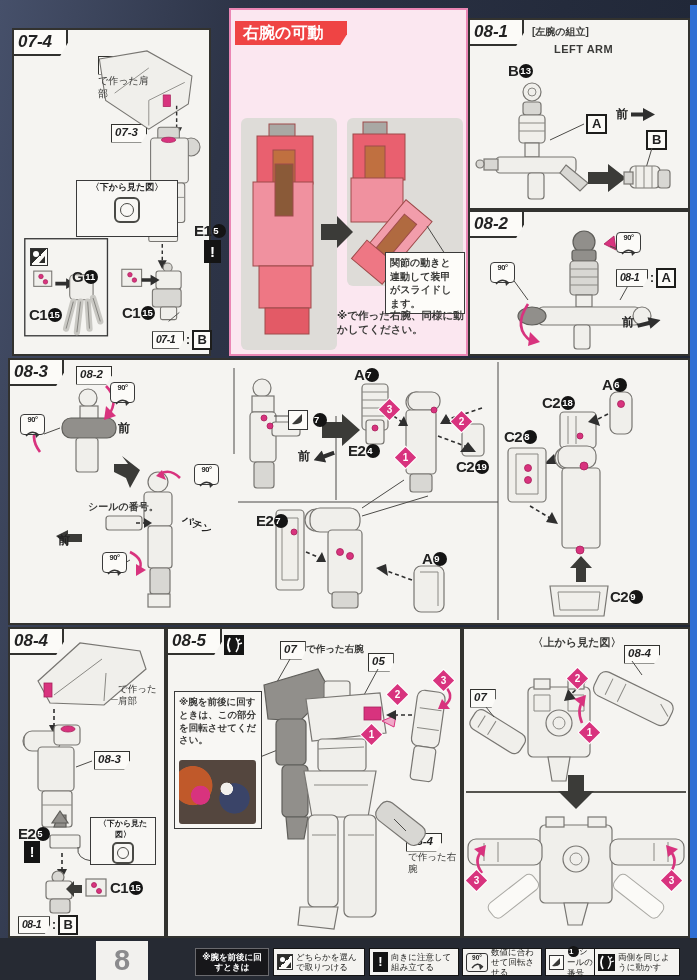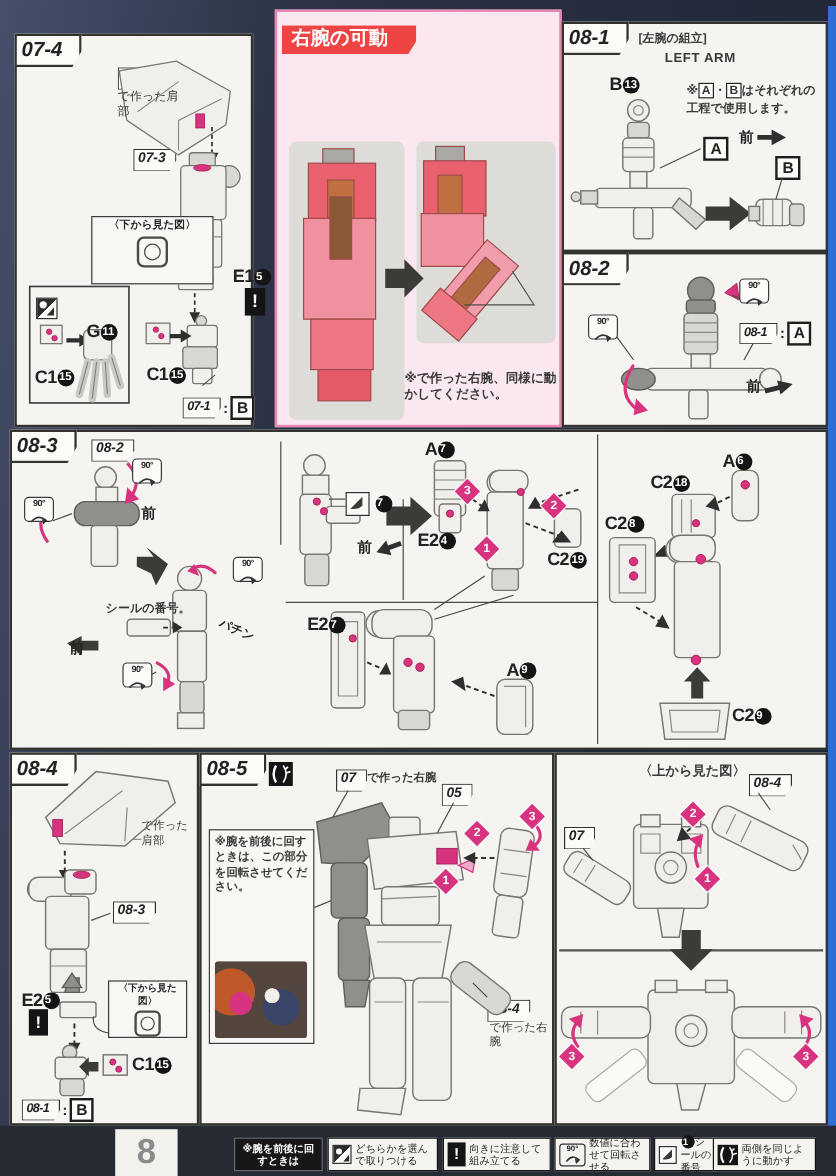--- a/index.html
+++ b/index.html
@@ -177,20 +177,23 @@
       <rect x="120" y="168" width="52" height="44" fill="#f0919f"></rect>
       <g transform="rotate(40 178 208)">
         <rect x="164" y="196" width="34" height="64" fill="#f29dab"></rect>
         <rect x="172" y="208" width="16" height="44" fill="#b06a40"></rect>
         <rect x="160" y="252" width="40" height="24" fill="#ee7784"></rect>
       </g>
     </g>
     <polygon class="blk" points="96,214 112,214 112,206 128,222 112,238 112,230 96,230" transform="translate(-6,0)"></polygon>
     <path class="ldr" d="M196,216 L214,244 L156,244"></path>
   </svg>
+  <div class="capbox" style="left:154px;top:242px;width:80px">
+    <div style="font-size:10px;line-height:1.35;font-weight:bold;color:#3a3a38">関節の動きと連動して装甲がスライドします。</div>
+  </div>
   <div class="jp" style="left:106px;top:298px;width:128px;font-size:10.5px;line-height:1.35;font-weight:bold">※で作った右腕、同様に動かしてください。</div>
 </div>
 
 <div class="panel" style="left:468px;top:18px;width:222px;height:192px">
   <div class="steptag">08-1</div>
   <div class="jp" style="left:62px;top:5px;font-size:10px;font-weight:bold">[左腕の組立]</div>
   <div class="jp" style="left:84px;top:23px;font-size:11px;font-weight:bold;letter-spacing:.5px">LEFT ARM</div>
   <svg class="art" viewBox="0 0 218 188">
     <circle class="part" cx="62" cy="72" r="9"></circle>
         <circle class="thin" cx="62" cy="72" r="4"></circle>
@@ -208,23 +211,20 @@
     <polygon class="blk" points="118,152 138,152 138,144 156,158 138,172 138,164 118,164"></polygon>
     <rect class="part" x="160" y="146" width="30" height="22" rx="5"></rect>
     <rect class="mid" x="154" y="152" width="9" height="12"></rect>
     <rect class="mid" x="188" y="150" width="12" height="18" rx="3"></rect>
     <path class="thin" d="M166,146 L166,168 M174,146 L174,168 M182,146 L182,168"></path>
   </svg>
   <div class="plabel" style="left:38px;top:42px">
         <span>B</span>
         <span class="circ">13</span>
       </div>
-  <div class="jp" style="left:102px;top:48px;width:114px;font-size:10px;line-height:1.5;font-weight:bold">
-    <span>※</span><span style="border:1px solid #222;padding:0 2px;background:#fff">A</span><span>・</span><span style="border:1px solid #222;padding:0 2px;background:#fff">B</span><span>はそれぞれの工程で使用します。</span>
-  </div>
   <div class="front" style="left:146px;top:86px">
     <span>前</span>
     <svg width="24" height="13">
           <polygon points="0,4.5 12,4.5 12,0 24,6.5 12,13 12,8.5 0,8.5" fill="#2f2f2f"></polygon>
         </svg>
   </div>
   <span class="abs letterbox" style="left:116px;top:94px">A</span>
   <span class="abs letterbox" style="left:176px;top:110px">B</span>
 </div>
 
@@ -550,21 +550,21 @@
         <polygon class="pinkh" points="270,80 282,80 274,70"></polygon>
 
     <g transform="rotate(38 222 190)">
       <rect class="mid" x="206" y="176" width="54" height="22" rx="8"></rect>
     </g>
     <line class="ldr" x1="238" y1="202" x2="226" y2="190"></line>
   </svg>
   <span class="abs refbox" style="left:112px;top:12px">07</span>
   <div class="jp" style="left:138px;top:14px;width:66px;font-size:9.5px;line-height:1.3;font-weight:bold">で作った右腕</div>
   <span class="abs refbox" style="left:200px;top:24px">05</span>
-  <div class="notebox" style="left:6px;top:62px;width:88px;height:179px">
+  <div class="notebox" style="left:6px;top:62px;width:88px;height:138px">
     <div class="jp" style="left:4px;top:4px;width:78px;font-size:9.5px;line-height:1.35;font-weight:bold;position:relative">※腕を前後に回すときは、この部分を回転させてください。</div>
     <div class="mphoto" style="left:4px;bottom:4px;width:77px;height:64px"></div>
   </div>
   <div class="dia" style="left:196px;top:98px">
         <i>1</i>
       </div>
   <div class="dia" style="left:222px;top:58px">
         <i>2</i>
       </div>
   <div class="dia" style="left:268px;top:44px">

